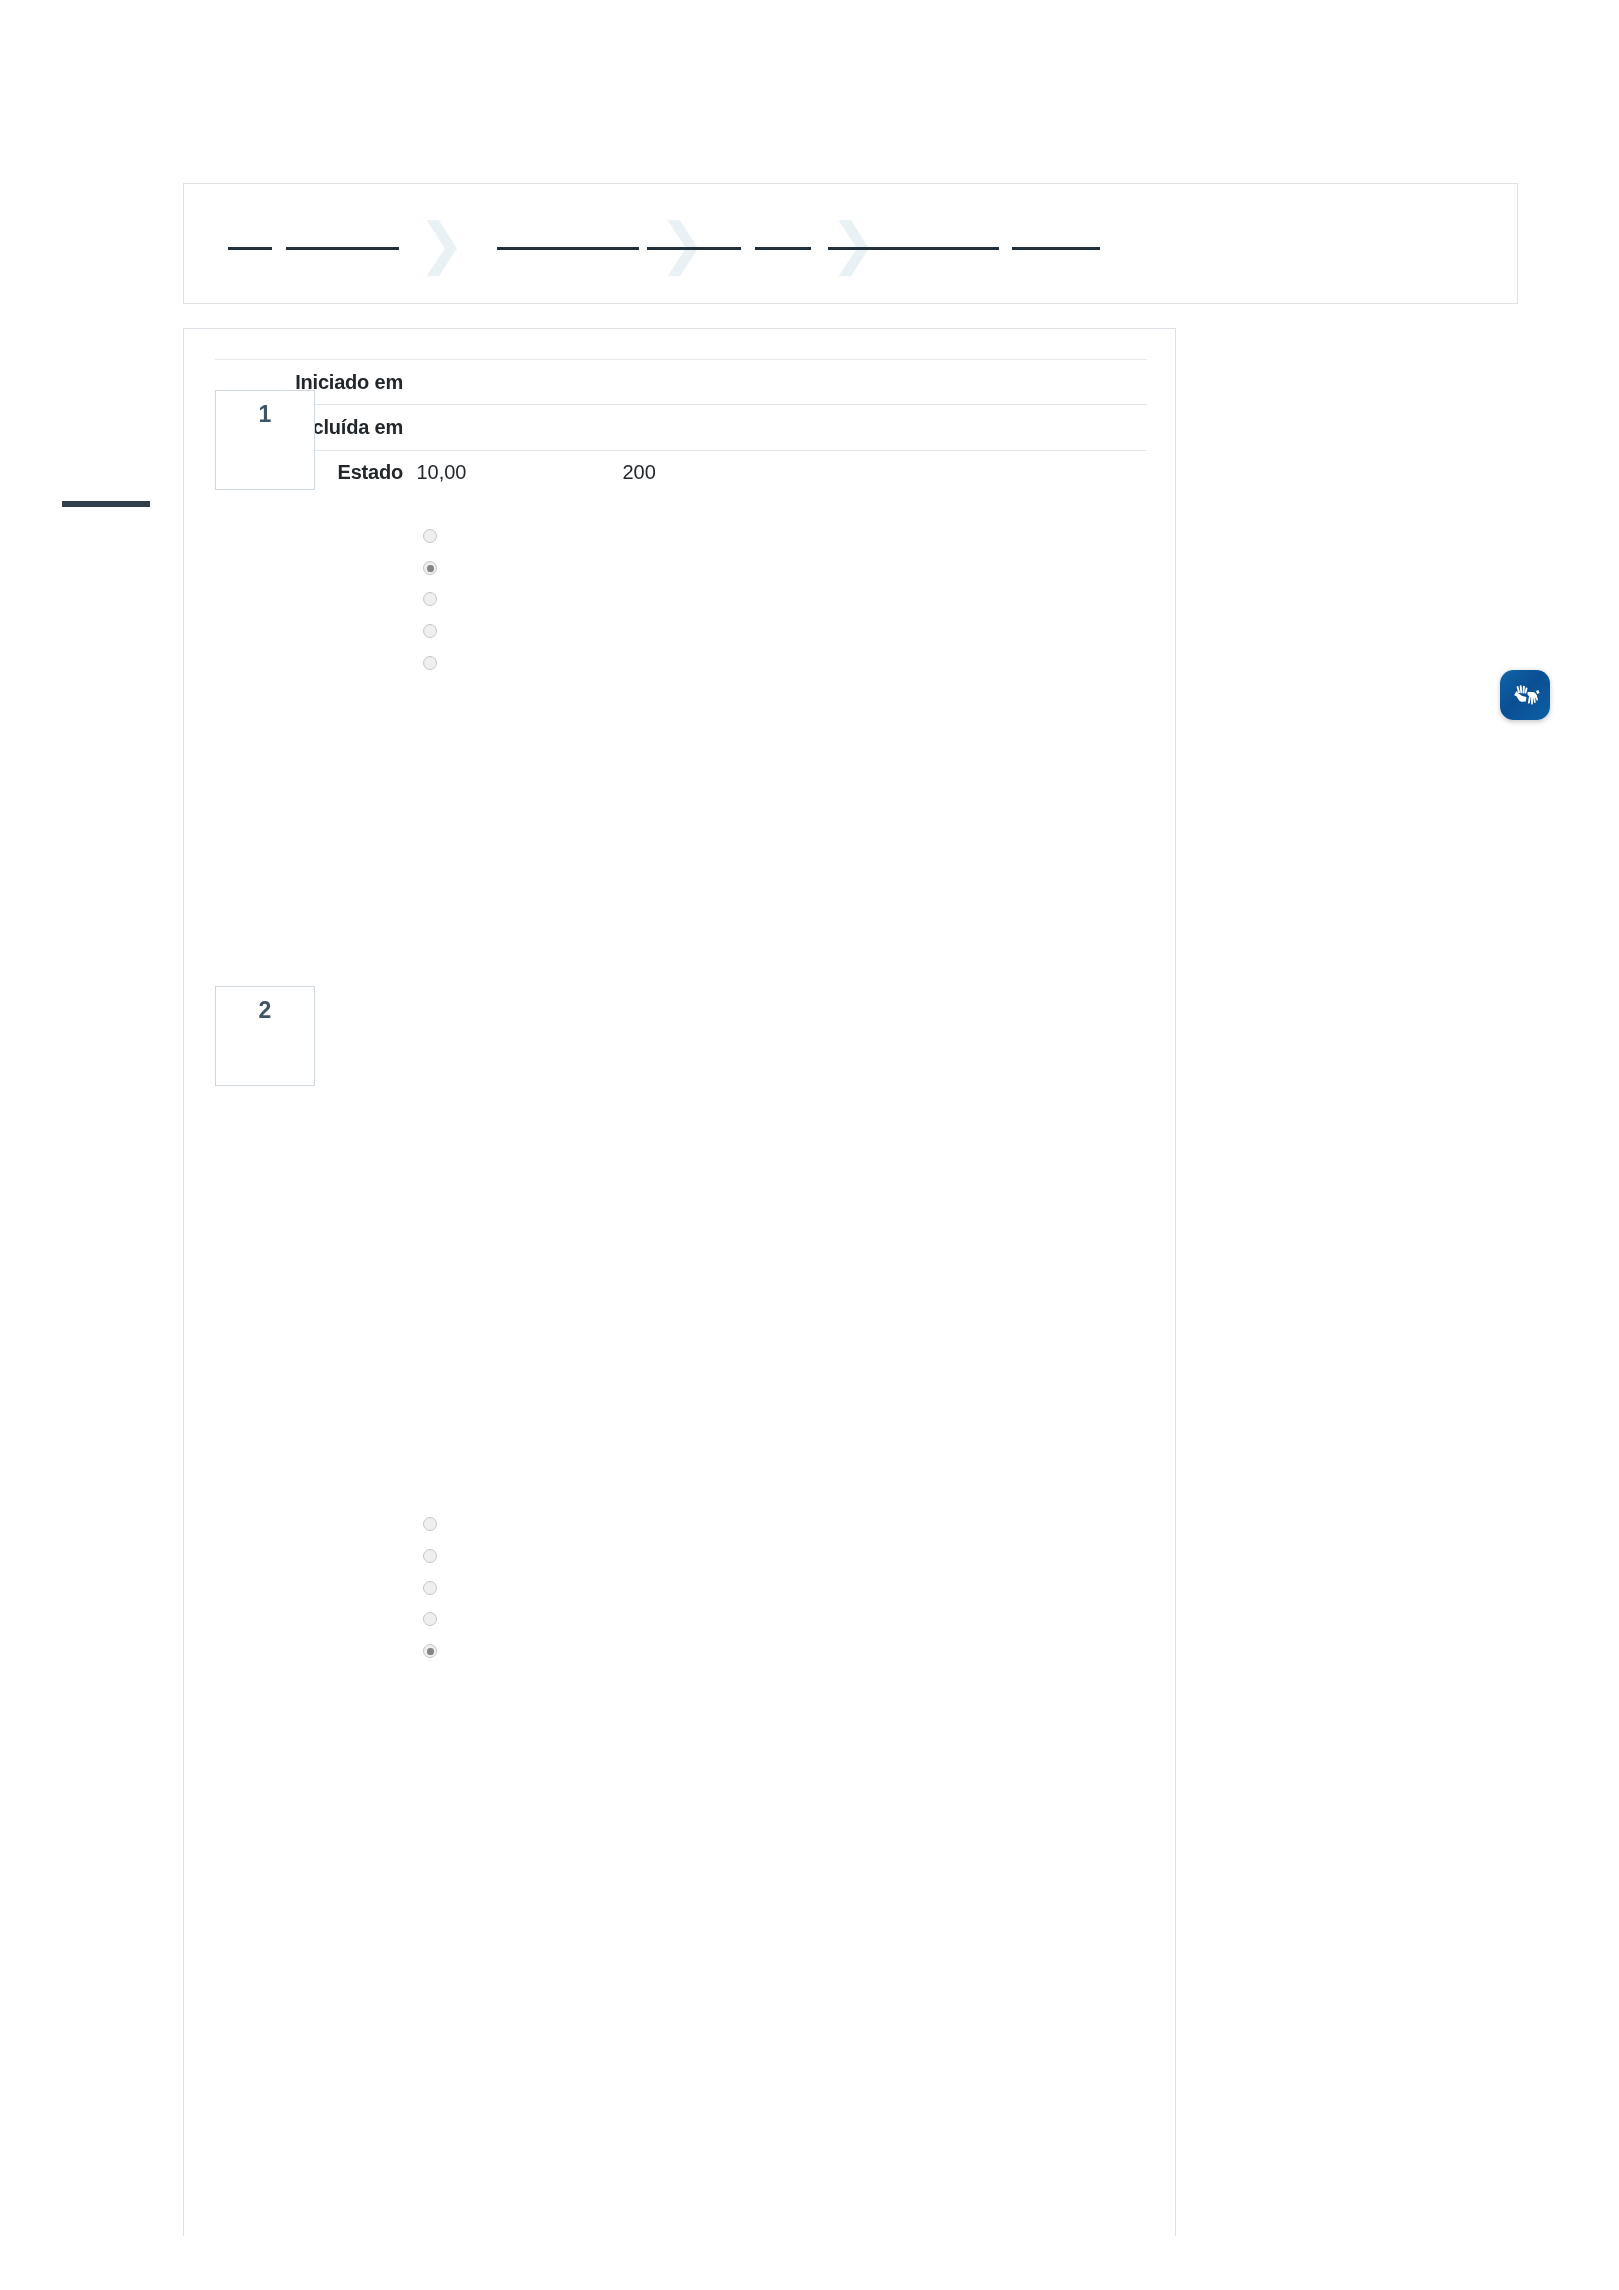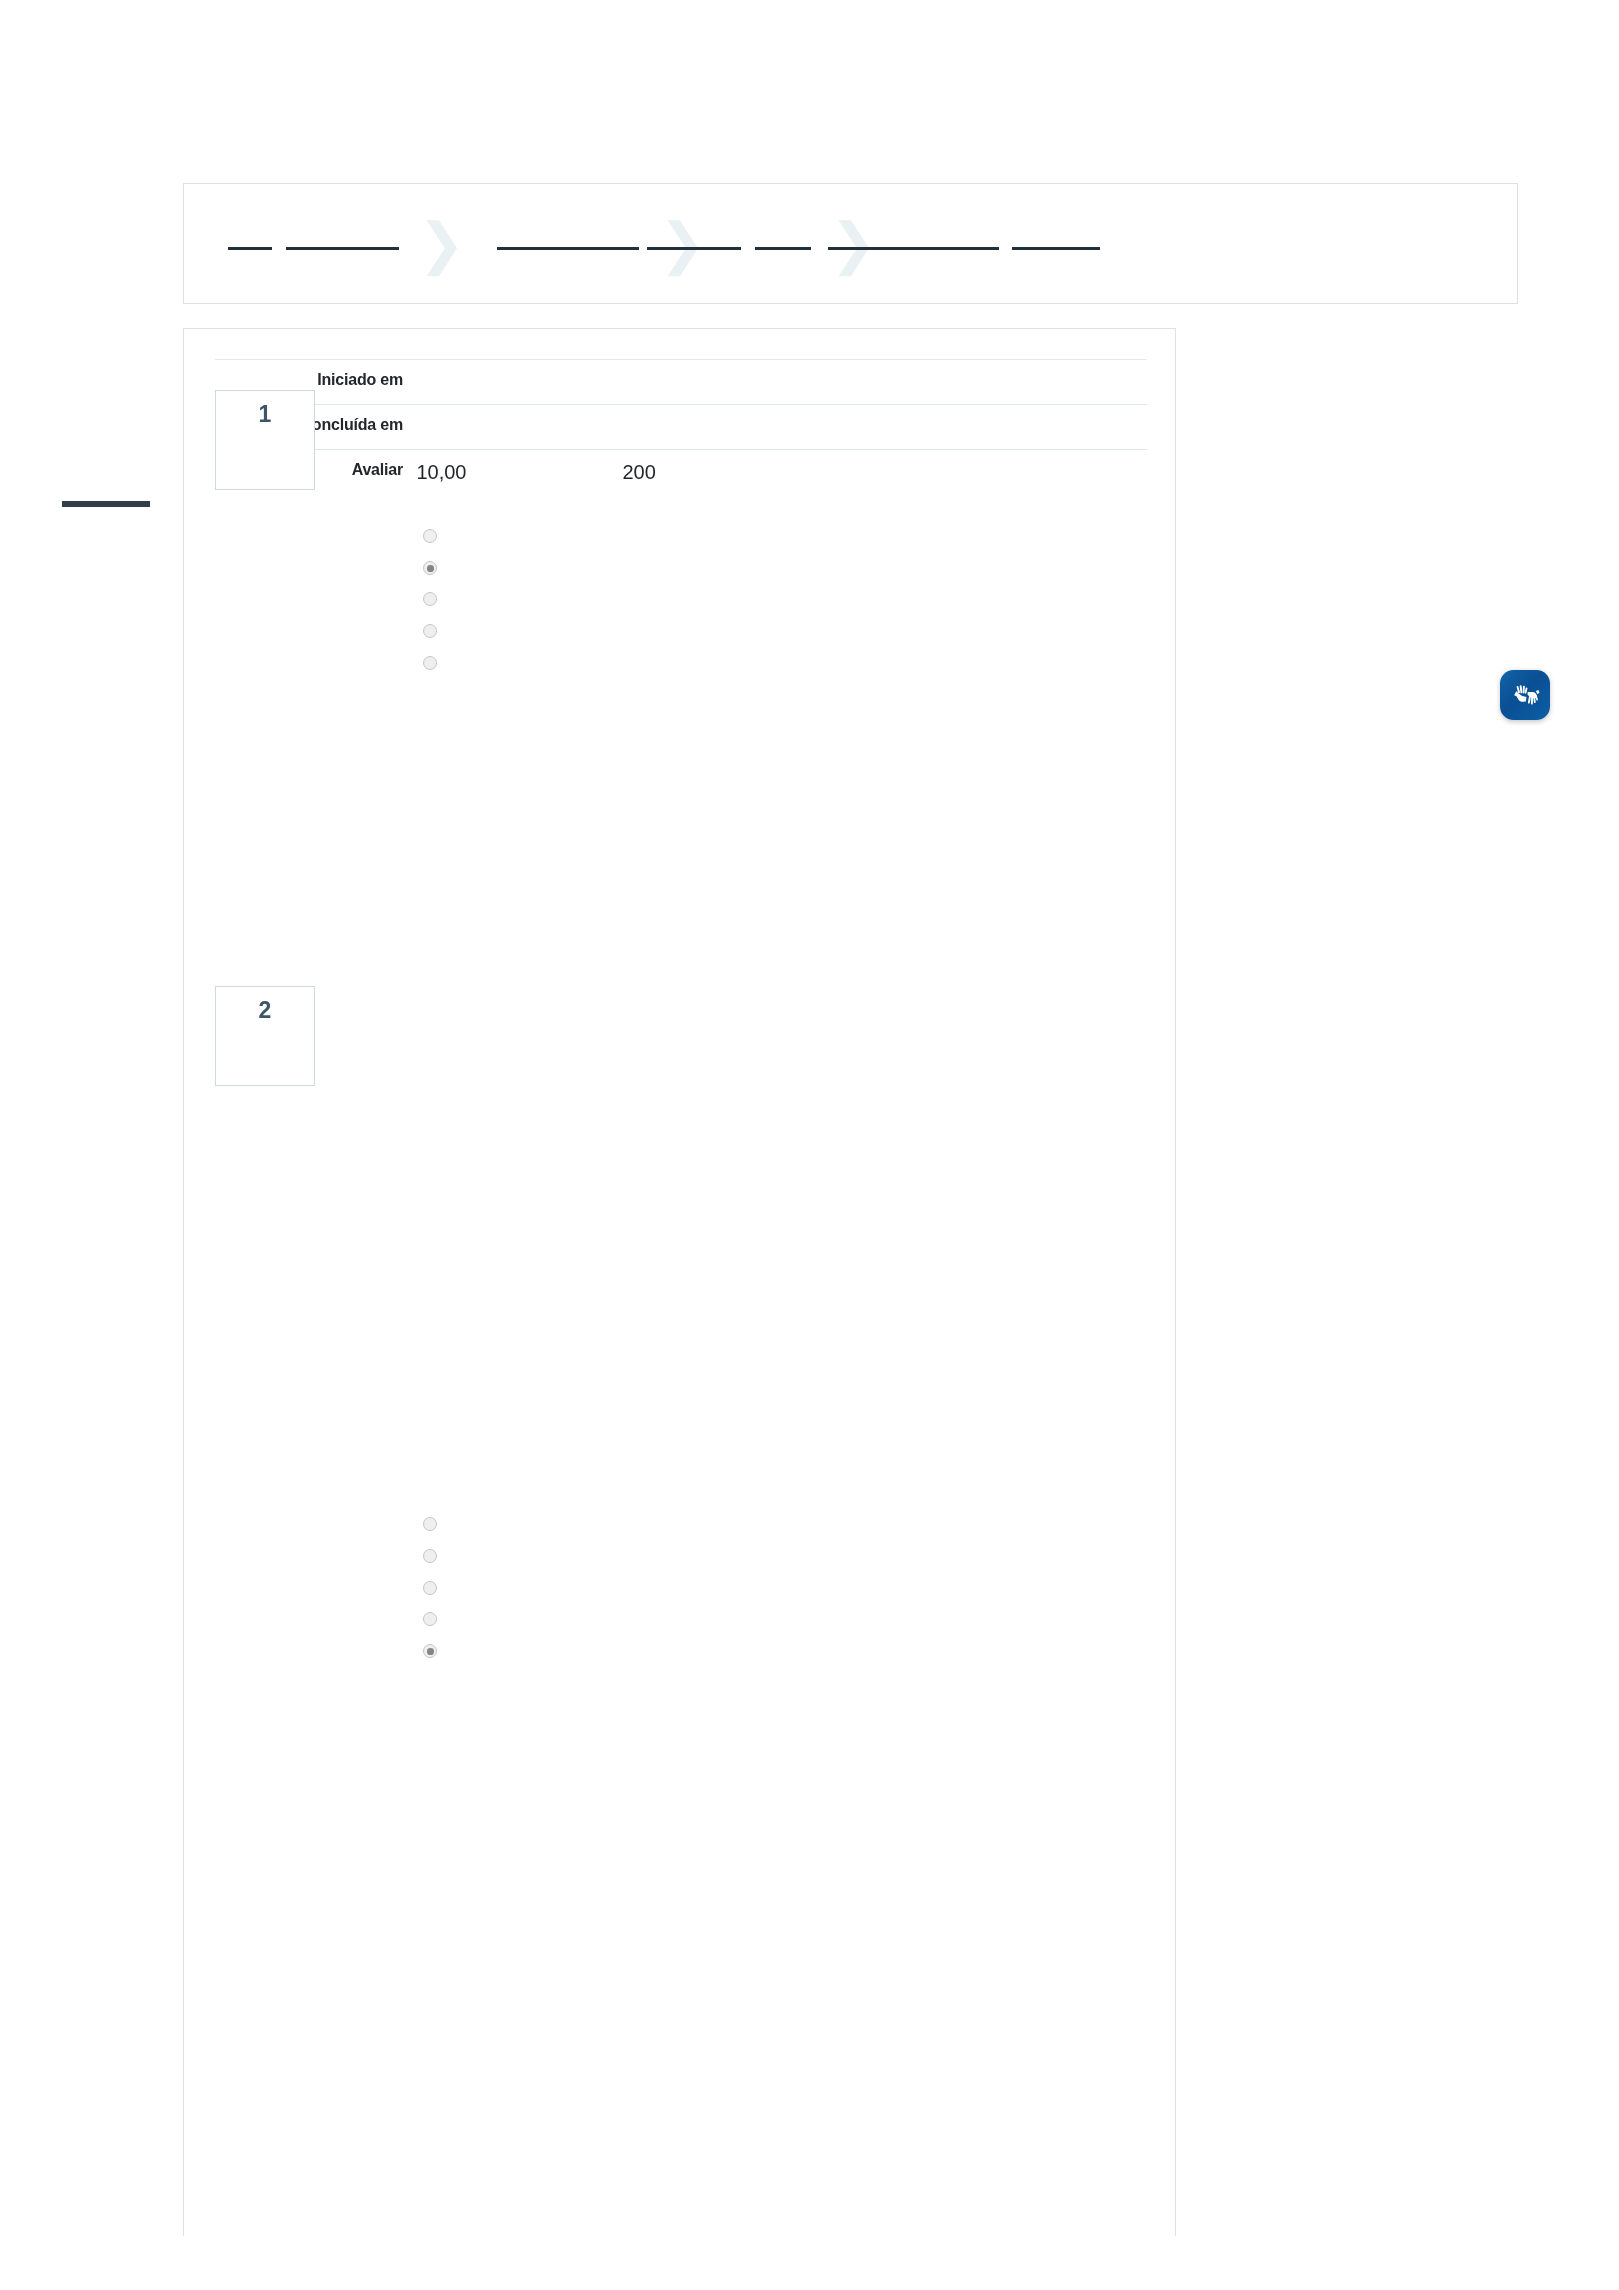--- a/index.html
+++ b/index.html
@@ -90,21 +90,21 @@
     border-top: 1px solid #e6eaee;
   }
   .summary-table tr.thick {
     border-top: 1.9px solid #dfe4ea;
   }
   .summary-table th {
     width: 188px;
     text-align: right;
     vertical-align: top;
     padding: 10.6px 13.4px 10.6px 0;
-    font-size: 16px;
+    font-size: 20px;
     font-weight: 700;
     color: #22272b;
     line-height: 1.16;
     letter-spacing: -0.2px;
   }
   .summary-table td {
     padding: 10.6px 0 10.6px 0;
     font-size: 20px;
     font-weight: 400;
     color: #22272b;
@@ -228,21 +228,21 @@
     <tbody id="summary-body">
         <tr>
           <th>Iniciado em</th>
           <td><span class="val-a"></span><span class="val-b"></span></td>
         </tr>
         <tr class="thick">
           <th>Concluída em</th>
           <td><span class="val-a"></span><span class="val-b"></span></td>
         </tr>
         <tr class="thick">
-          <th>Avaliar</th>
+          <th>Estado</th>
           <td><span class="val-a">10,00</span><span class="val-b">200</span></td>
         </tr>
       </tbody>
   </table>
 
   <div id="questions-root">
       <div class="question-block">
         <div class="q-info-box" style="top: 61px;">
           <div class="q-number">1</div>
         </div>

